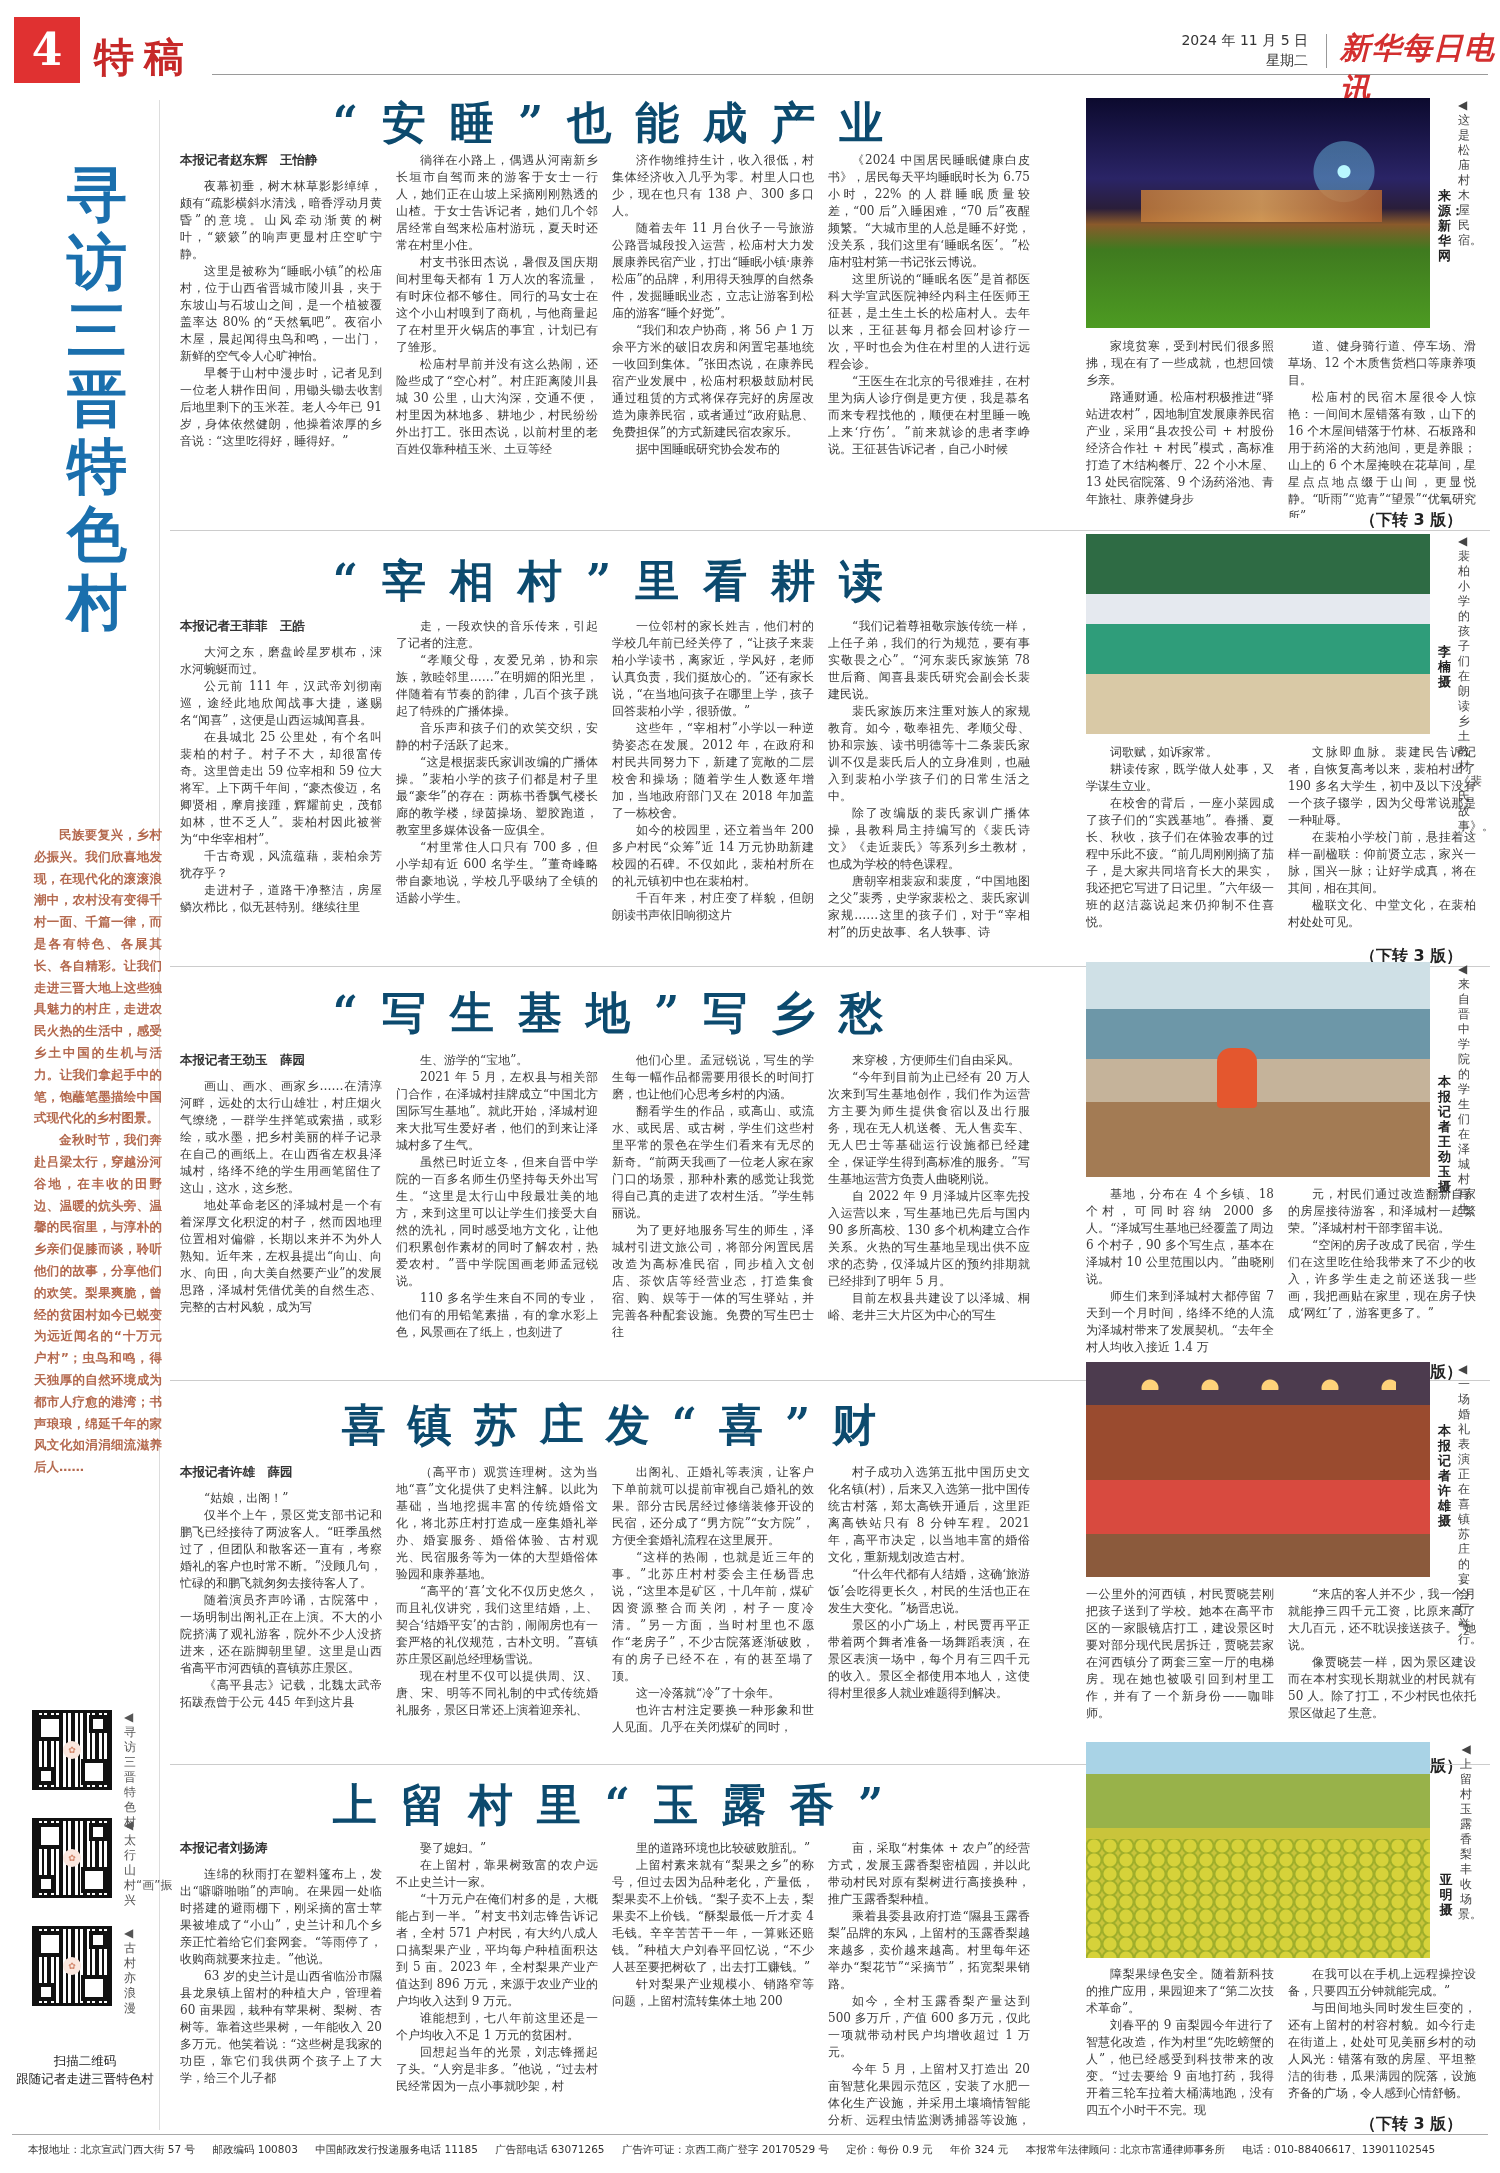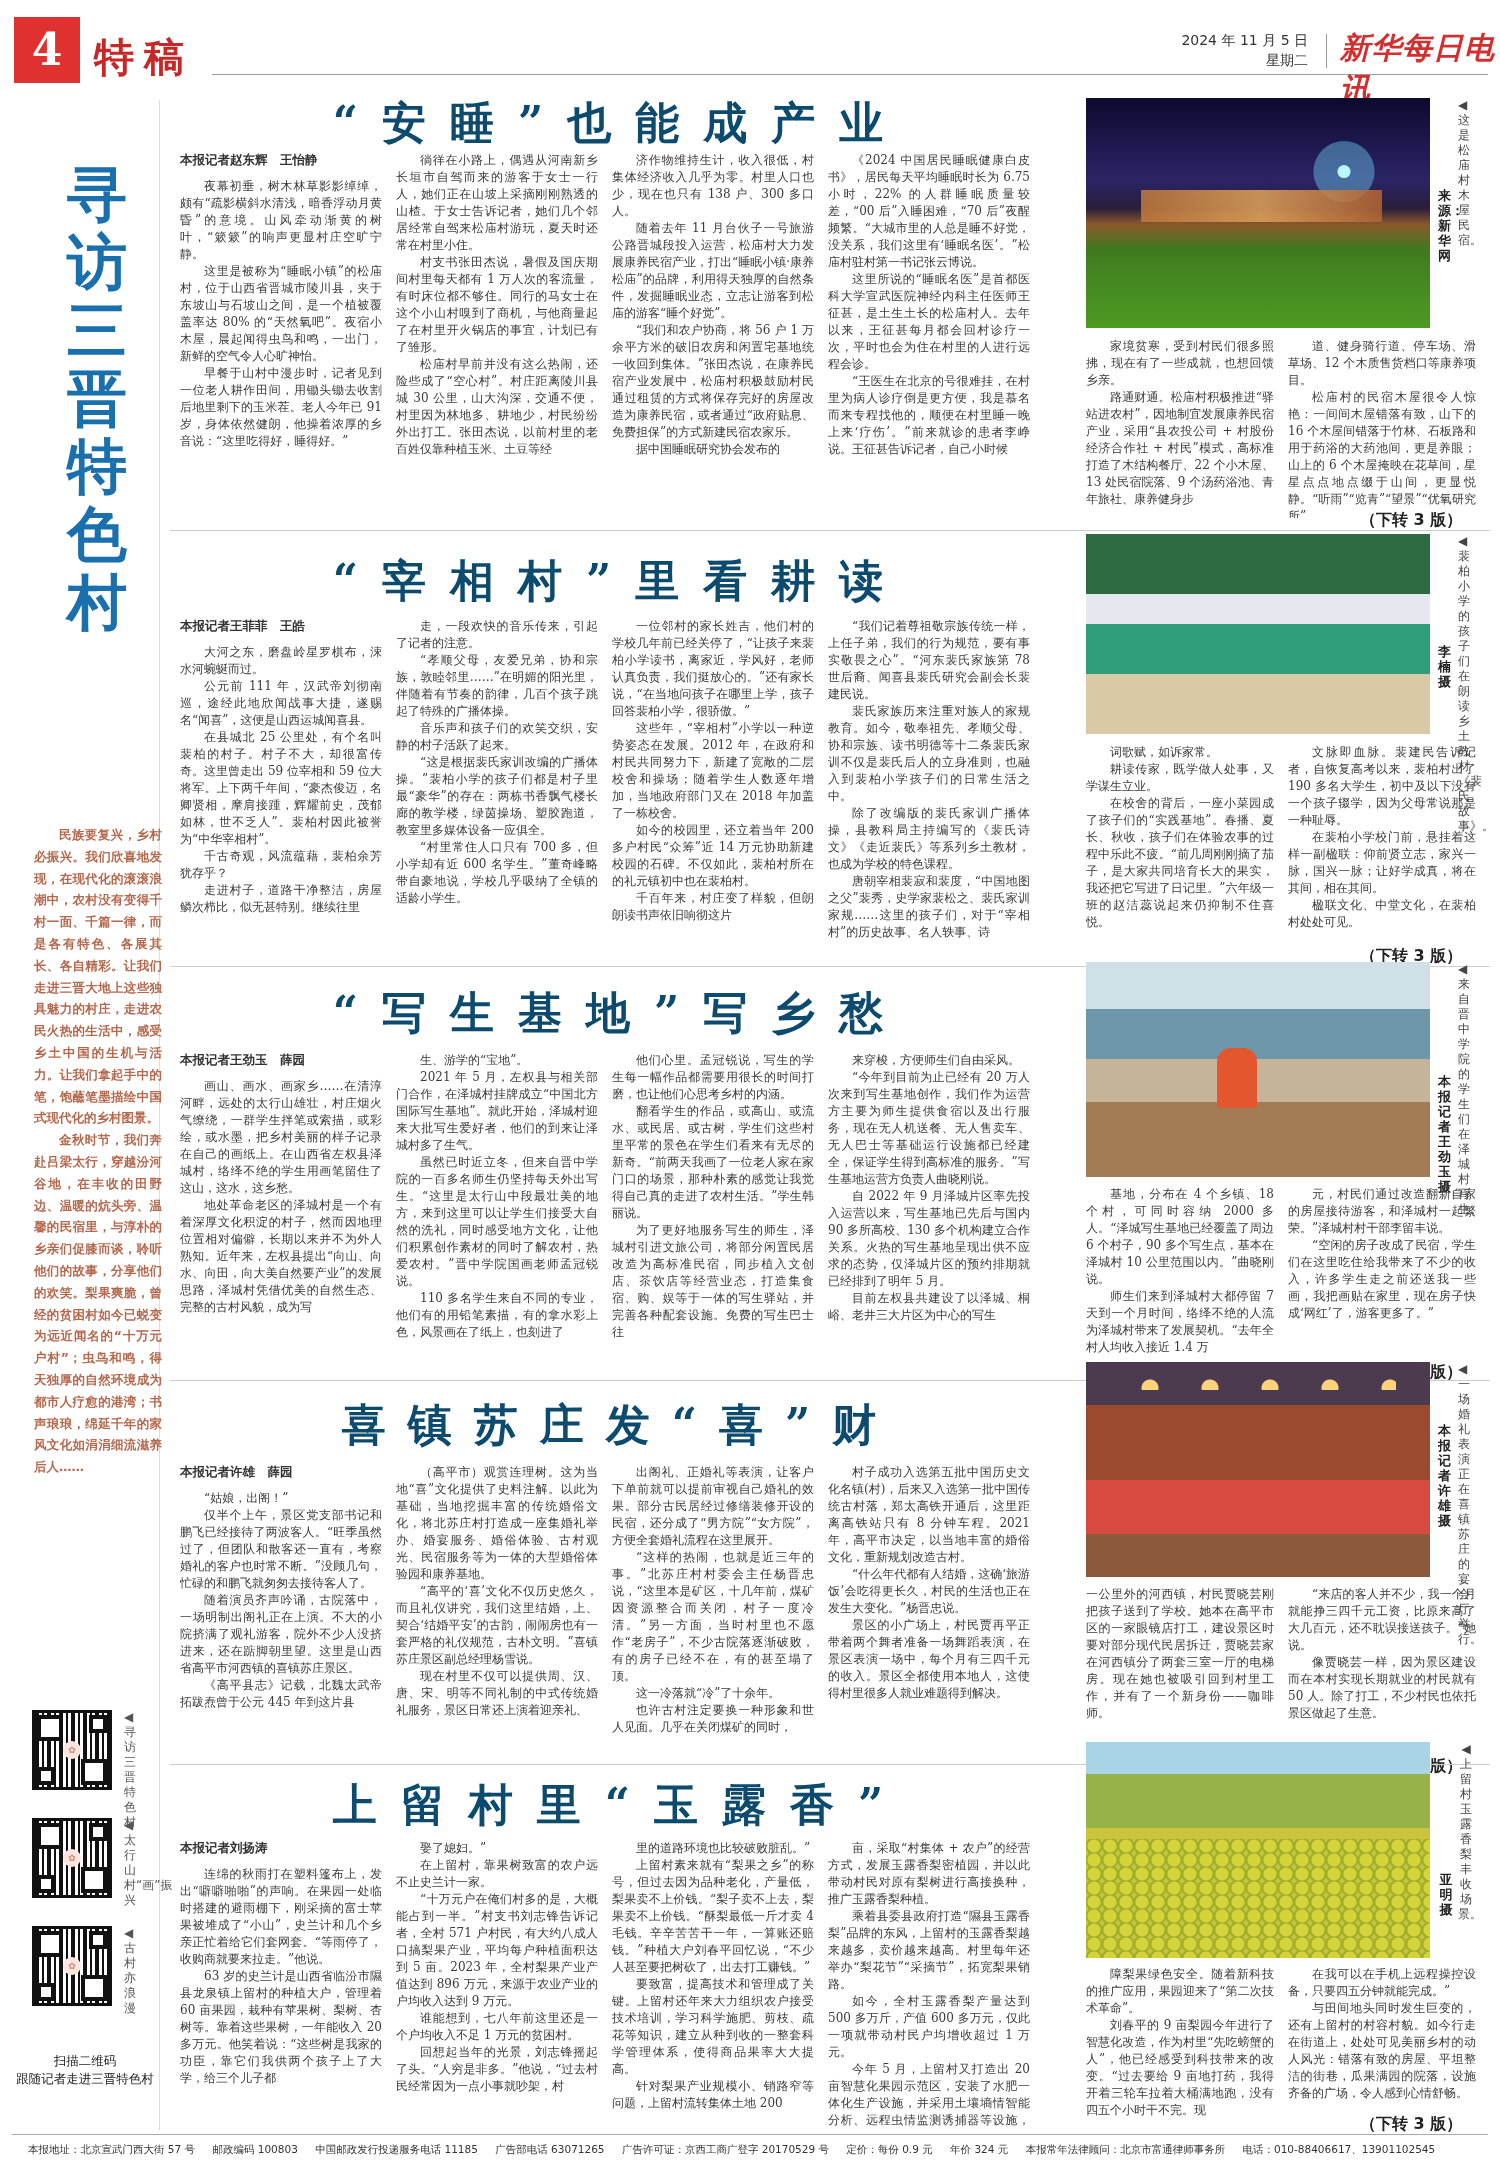--- a/index.html
+++ b/index.html
@@ -329,21 +329,20 @@
     <div class="col" style="margin-top:-26px">
         <p>娶了媳妇。”</p>
         <p>在上留村，靠果树致富的农户远不止史兰计一家。</p>
         <p>“十万元户在俺们村多的是，大概能占到一半。”村支书刘志锋告诉记者，全村 571 户村民，有大约八成人口搞梨果产业，平均每户种植面积达到 5 亩。2023 年，全村梨果产业产值达到 896 万元，来源于农业产业的户均收入达到 9 万元。</p>
         <p>谁能想到，七八年前这里还是一个户均收入不足 1 万元的贫困村。</p>
         <p>回想起当年的光景，刘志锋摇起了头。“人穷是非多。”他说，“过去村民经常因为一点小事就吵架，村</p>
       </div>
     <div class="col" style="margin-top:-26px">
         <p>里的道路环境也比较破败脏乱。”</p>
         <p>上留村素来就有“梨果之乡”的称号，但过去因为品种老化，产量低，梨果卖不上价钱。“梨子卖不上去，梨果卖不上价钱。“酥梨最低一斤才卖 4 毛钱。辛辛苦苦干一年，一算账还赔钱。”种植大户刘春平回忆说，“不少人甚至要把树砍了，出去打工赚钱。”</p>
-        <p>要致富，提高技术和管理成了关键。上留村还年来大力组织农户接受技术培训，学习科学施肥、剪枝、疏花等知识，建立从种到收的一整套科学管理体系，使得商品果率大大提高。</p>
         <p>针对梨果产业规模小、销路窄等问题，上留村流转集体土地 200</p>
       </div>
     <div class="col" style="margin-top:-26px">
         <p>亩，采取“村集体 + 农户”的经营方式，发展玉露香梨密植园，并以此带动村民对原有梨树进行高接换种，推广玉露香梨种植。</p>
         <p>乘着县委县政府打造“隰县玉露香梨”品牌的东风，上留村的玉露香梨越来越多，卖价越来越高。村里每年还举办“梨花节”“采摘节”，拓宽梨果销路。</p>
         <p>如今，全村玉露香梨产量达到 500 多万斤，产值 600 多万元，仅此一项就带动村民户均增收超过 1 万元。</p>
         <p>今年 5 月，上留村又打造出 20 亩智慧化果园示范区，安装了水肥一体化生产设施，并采用土壤墒情智能分析、远程虫情监测诱捕器等设施，保障果园生产</p>
       </div>
   </div>
   <div class="photo ph-pears" style="top:-30px; height:216px;"></div>

